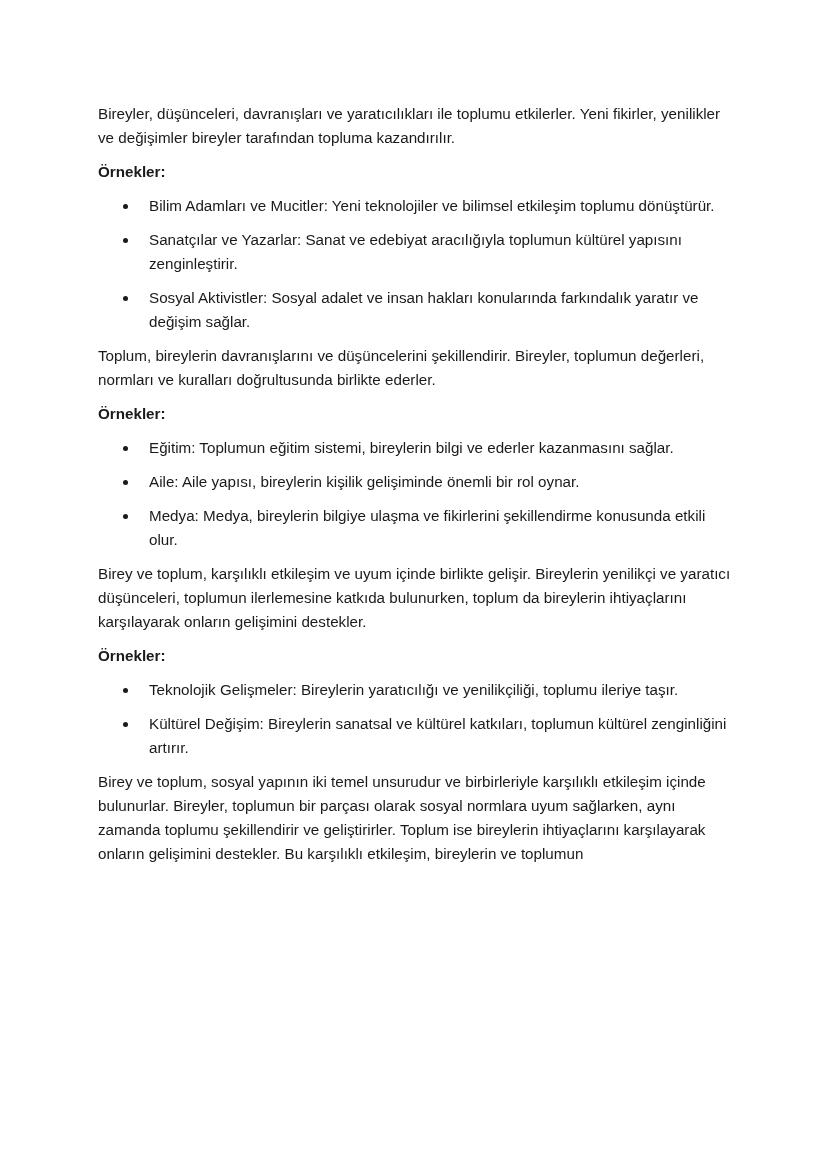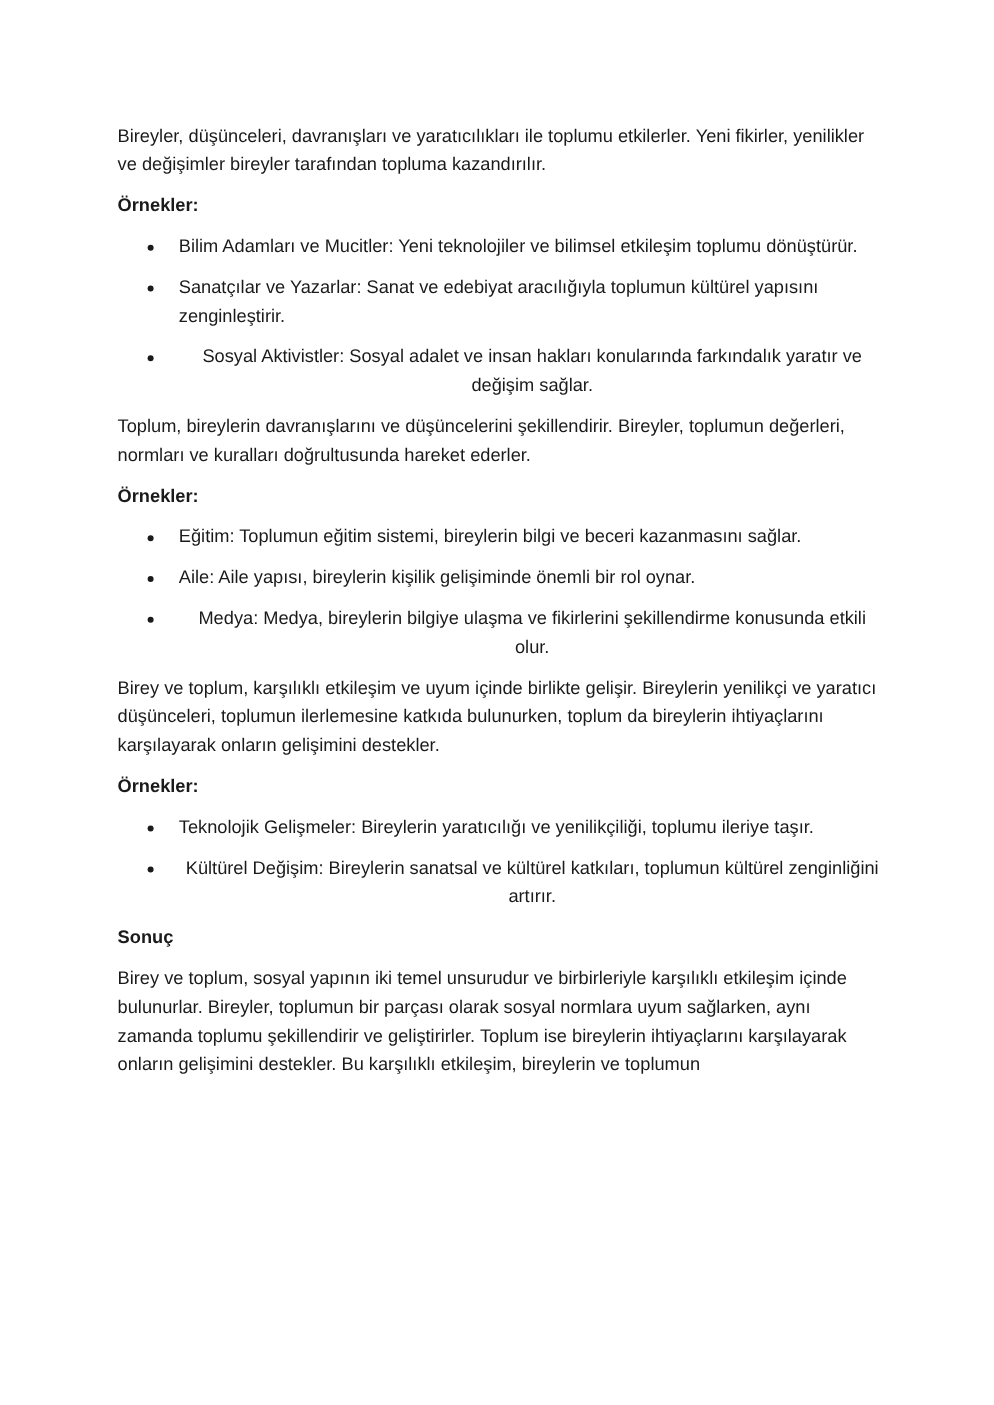--- a/index.html
+++ b/index.html
@@ -38,21 +38,20 @@
       margin: 0 0 10px 0;
       padding: 0;
     }
     ul.bullets li {
       position: relative;
       padding-left: 51px;
       margin-bottom: 10px;
     }
     ul.bullets li:last-child {
       margin-bottom: 10px;
-      text-align: center;
     }
     .bullet-dot {
       position: absolute;
       left: 25px;
       top: 10px;
       width: 5px;
       height: 5px;
       border-radius: 50%;
       background: #1a1a1a;
     }
@@ -76,26 +75,26 @@
     <li>
       <span class="bullet-dot"></span>
       <span class="term">Sanatçılar ve Yazarlar:</span><span> Sanat ve edebiyat aracılığıyla toplumun kültürel yapısını zenginleştirir.</span>
     </li>
     <li>
       <span class="bullet-dot"></span>
       <span class="term">Sosyal Aktivistler:</span><span> Sosyal adalet ve insan hakları konularında farkındalık yaratır ve değişim sağlar.</span>
     </li>
   </ul>
 
-  <p class="para">Toplum, bireylerin davranışlarını ve düşüncelerini şekillendirir. Bireyler, toplumun değerleri, normları ve kuralları doğrultusunda hareket ederler.</p>
+  <p class="para">Toplum, bireylerin davranışlarını ve düşüncelerini şekillendirir. Bireyler, toplumun değerleri, normları ve kuralları doğrultusunda birlikte ederler.</p>
   <p class="heading">Örnekler:</p>
   <ul class="bullets">
     <li>
       <span class="bullet-dot"></span>
-      <span class="term">Eğitim:</span><span> Toplumun eğitim sistemi, bireylerin bilgi ve beceri kazanmasını sağlar.</span>
+      <span class="term">Eğitim:</span><span> Toplumun eğitim sistemi, bireylerin bilgi ve ederler kazanmasını sağlar.</span>
     </li>
     <li>
       <span class="bullet-dot"></span>
       <span class="term">Aile:</span><span> Aile yapısı, bireylerin kişilik gelişiminde önemli bir rol oynar.</span>
     </li>
     <li>
       <span class="bullet-dot"></span>
       <span class="term">Medya:</span><span> Medya, bireylerin bilgiye ulaşma ve fikirlerini şekillendirme konusunda etkili olur.</span>
     </li>
   </ul>
@@ -106,16 +105,15 @@
     <li>
       <span class="bullet-dot"></span>
       <span class="term">Teknolojik Gelişmeler:</span><span> Bireylerin yaratıcılığı ve yenilikçiliği, toplumu ileriye taşır.</span>
     </li>
     <li>
       <span class="bullet-dot"></span>
       <span class="term">Kültürel Değişim:</span><span> Bireylerin sanatsal ve kültürel katkıları, toplumun kültürel zenginliğini artırır.</span>
     </li>
   </ul>
 
-  <p class="heading">Sonuç</p>
   <p class="para">Birey ve toplum, sosyal yapının iki temel unsurudur ve birbirleriyle karşılıklı etkileşim içinde bulunurlar. Bireyler, toplumun bir parçası olarak sosyal normlara uyum sağlarken, aynı zamanda toplumu şekillendirir ve geliştirirler. Toplum ise bireylerin ihtiyaçlarını karşılayarak onların gelişimini destekler. Bu karşılıklı etkileşim, bireylerin ve toplumun</p>
 
 </div>
 
 </body></html>

